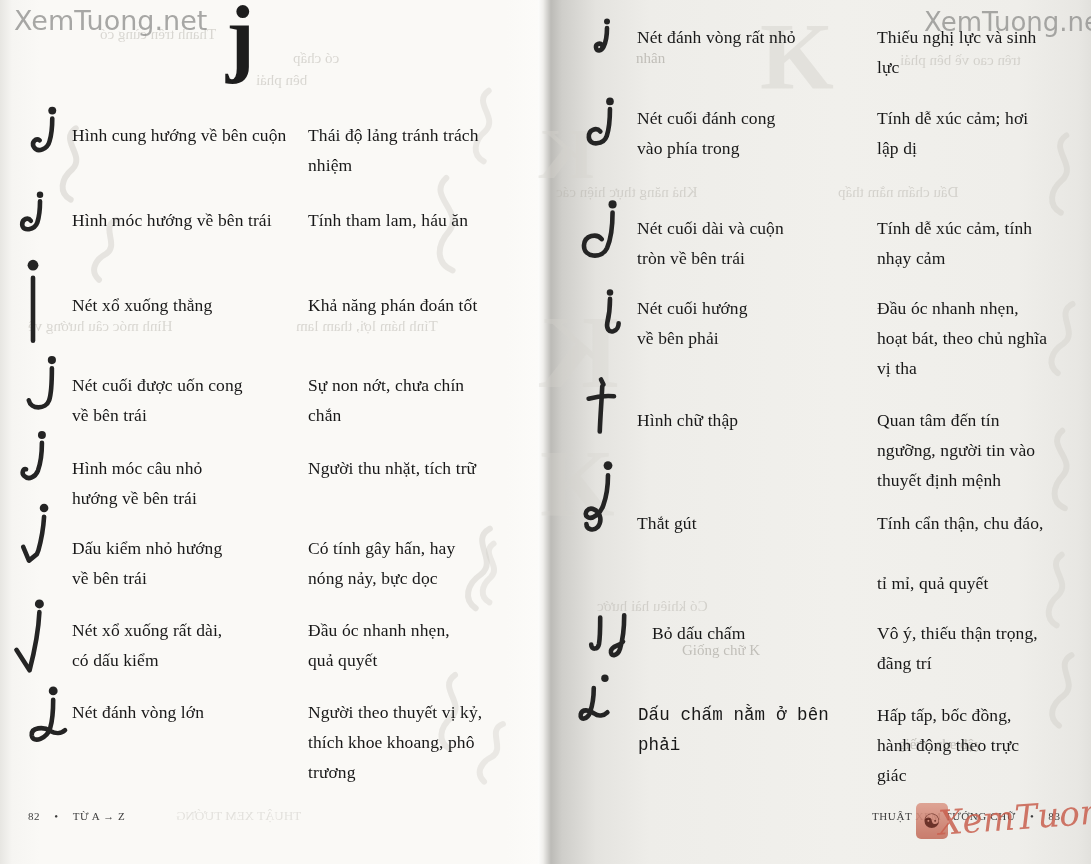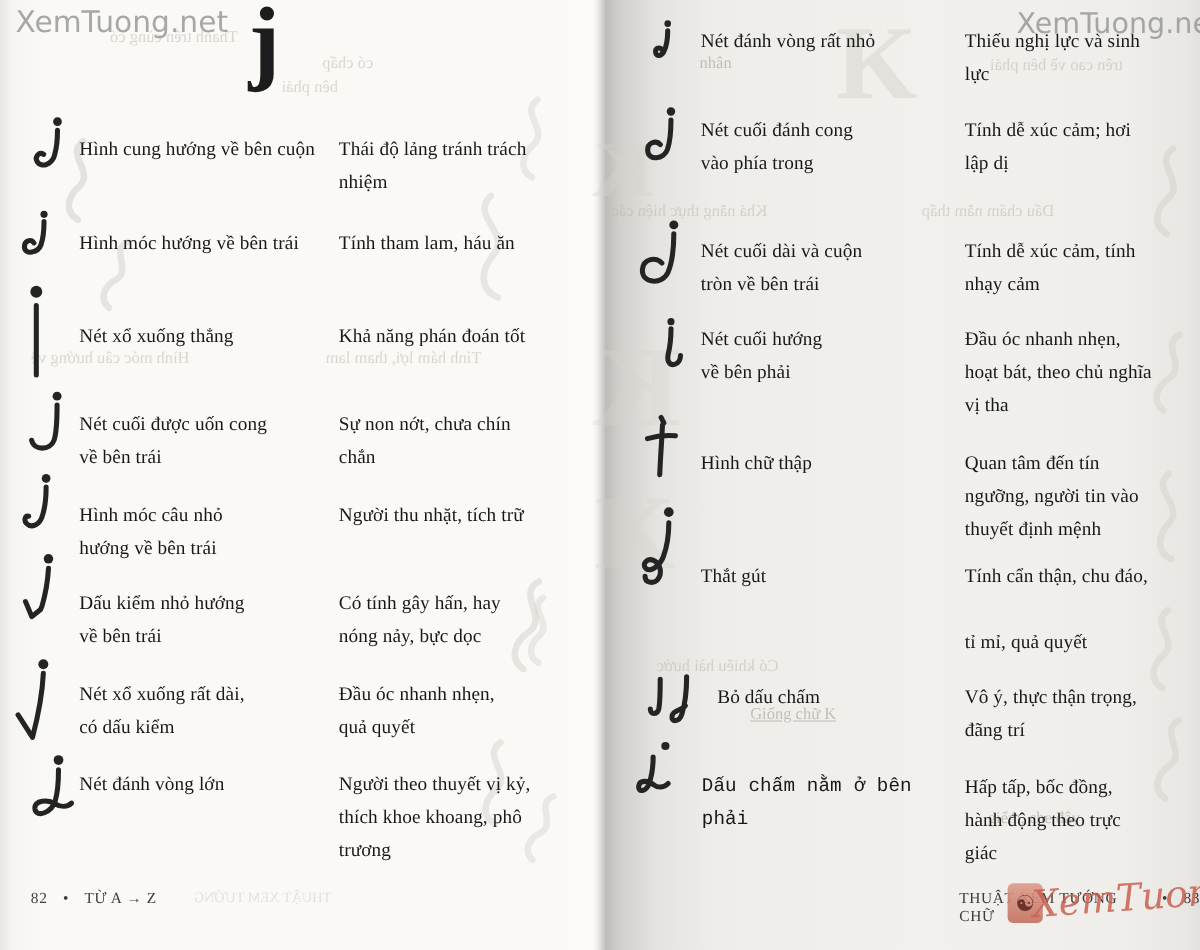--- a/index.html
+++ b/index.html
@@ -18,21 +18,21 @@
   .desc,.meaning{position:absolute;top:0;font-size:17.5px;line-height:30px;color:#181818;
     white-space:pre-line;letter-spacing:.1px;}
   .desc{left:72px;width:232px;}
   .meaning{left:308px;width:208px;}
   .rp .desc{left:637px;}
   .rp .meaning{left:877px;width:190px;}
   .heading{position:absolute;left:226px;top:-14px;font-size:86px;font-weight:bold;color:#1d1d1d;}
   .wm{position:absolute;font-family:"DejaVu Sans",sans-serif;color:#939391;opacity:.8;white-space:nowrap;}
   .wm-tl{left:14px;top:5px;font-size:27px;}
   .wm-tr{left:924px;top:7px;font-size:26px;}
-  .footer{position:absolute;top:810px;font-size:14px;color:#3c3c3c;letter-spacing:.6px;
+  .footer{position:absolute;top:810px;font-size:11px;color:#3c3c3c;letter-spacing:.6px;
     display:flex;gap:14px;align-items:baseline;}
   .footer-left{left:28px;}
   .footer-right{left:872px;}
   .ghost-text{position:absolute;color:#b8b5ae;opacity:.5;font-size:15px;white-space:nowrap;}
   .mirror{transform:scaleX(-1);}
   .faint{color:#a9a69f;opacity:.65;}
   .ghost-letter{position:absolute;font-weight:bold;color:#d6d4ce;line-height:1;}
   .ghost-squiggle{position:absolute;overflow:visible;}
   .ghost-squiggle path{fill:none;stroke:#d3d1cb;stroke-width:6;stroke-linecap:round;
     vector-effect:non-scaling-stroke;}
@@ -98,21 +98,21 @@
   <div class="ghost-text mirror" style="left:100px;top:26px;">Thanh trên cùng có</div>
   <div class="ghost-text mirror" style="left:293px;top:50px;">có chấp</div>
   <div class="ghost-text mirror" style="left:256px;top:72px;">bên phải</div>
   <div class="ghost-text mirror" style="left:28px;top:318px;">Hình móc câu hướng về</div>
   <div class="ghost-text mirror" style="left:296px;top:318px;">Tính hám lợi, tham lam</div>
   <div class="ghost-text faint" style="left:636px;top:50px;">nhân</div>
   <div class="ghost-text mirror" style="left:900px;top:52px;">trên cao về bên phải</div>
   <div class="ghost-text mirror" style="left:556px;top:184px;">Khả năng thực hiện các</div>
   <div class="ghost-text mirror" style="left:838px;top:184px;">Dấu chấm nằm thấp</div>
   <div class="ghost-text mirror" style="left:597px;top:598px;">Có khiêu hài hước</div>
-  <div class="ghost-text faint" style="left:682px;top:642px;text-decoration:underline;">Giống chữ K</div>
+  <div class="ghost-text faint" style="left:682px;top:642px;">Giống chữ K</div>
   <div class="ghost-text faint" style="left:898px;top:736px;">giếm, che đậy</div>
   <div class="ghost-text mirror" style="left:176px;top:808px;opacity:.35;font-size:13px;">THUẬT XEM TƯỚNG</div>
 
   <div class="heading">j</div>
 
   <div class="row" style="top:120px;">
     <svg class="glyph" style="left:24px;top:-16px;width:42px;height:66px;" viewBox="0 0 60 100" aria-label="arc-left-j-stroke">
       <circle cx="41" cy="10" r="6"></circle>
         <path d="M41 22 C41 36 40 46 37 56 C34 68 19 75 13 65 C9 58 16 51 22 55"></path>
       </svg>
@@ -246,21 +246,21 @@
     <div class="meaning">Tính cẩn thận, chu đáo,
 
 tỉ mỉ, quả quyết</div>
   </div>
   <div class="row rp" style="top:618px;">
     <svg class="glyph" style="left:576px;top:-10px;width:70px;height:60px;" viewBox="0 0 80 100" aria-label="missing-dot-j-pair">
       <path d="M22 16 C22 34 22 48 20 60 C18 70 7 70 7 61"></path>
         <path d="M62 12 C62 32 60 52 55 68 C51 81 38 82 40 71 C42 62 54 64 60 56"></path>
       </svg>
     <div class="desc" style="left:652px;">Bỏ dấu chấm</div>
-    <div class="meaning">Vô ý, thực thận trọng,
+    <div class="meaning">Vô ý, thiếu thận trọng,
 đãng trí</div>
   </div>
   <div class="row rp" style="top:700px;">
     <svg class="glyph" style="left:566px;top:-28px;width:58px;height:62px;" viewBox="0 0 60 100" aria-label="dot-right-j-stroke">
       <circle cx="46" cy="10" r="6"></circle>
         <path d="M28 26 C28 42 26 54 22 65 C18 77 5 79 7 68 C9 59 21 61 29 67 C35 72 44 71 50 65"></path>
       </svg>
     <div class="desc" style="left:638px;font-family:Liberation Mono, monospace;">Dấu chấm nằm ở bên phải</div>
     <div class="meaning">Hấp tấp, bốc đồng,
 hành động theo trực

